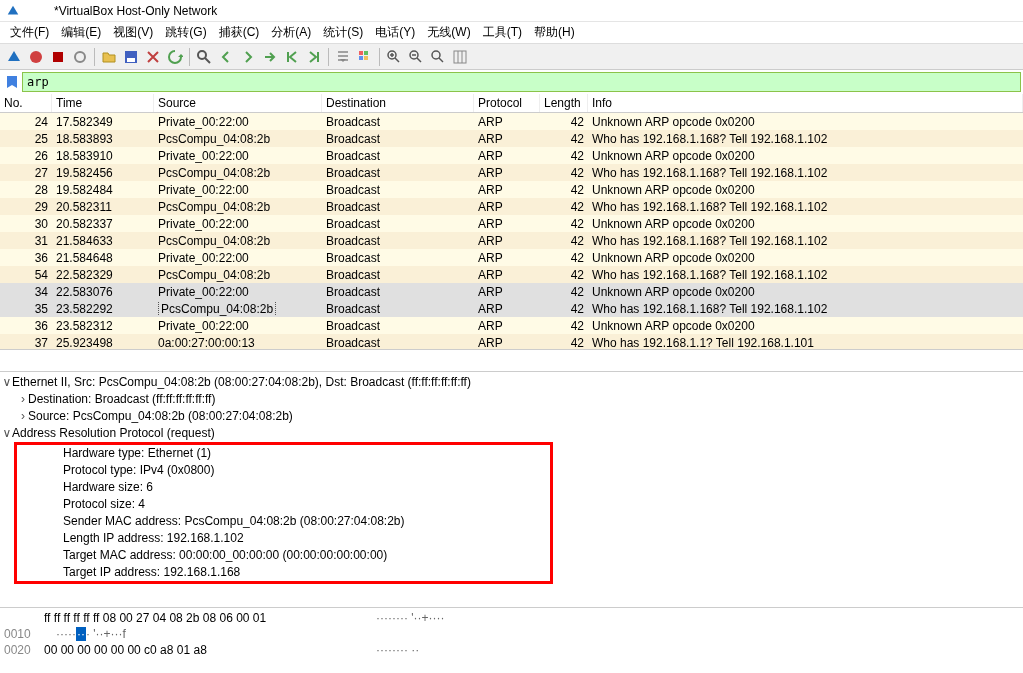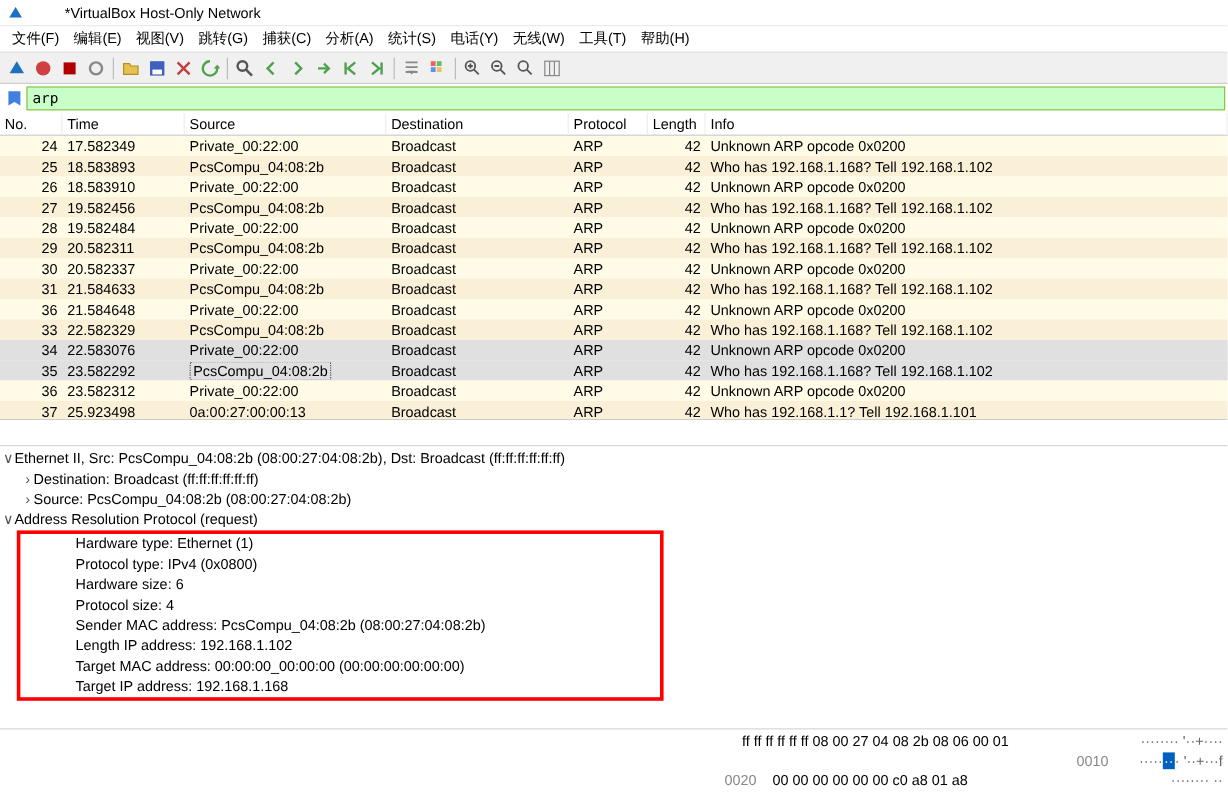--- a/index.html
+++ b/index.html
@@ -38,21 +38,21 @@
 
 .details { height:236px; overflow:auto; border-bottom:1px solid #ccc; background:#fff; padding:2px 0; }
 .dt-row { padding:0 2px; font-size:12px; line-height:17px; white-space:nowrap; }
 .dt-row.sel { background:#e0e0e0; }
 .caret { display:inline-block; width:10px; text-align:center; color:#555; }
 .ind1{padding-left:18px;}.ind2{padding-left:32px;}
 .redbox { border:3px solid #ff0000; margin-left:14px; margin-right:470px;padding-left:28px; }
 .redbox .dt-row{padding-left:18px;}
 
 .hex { flex:1; background:#fff; padding:2px 4px; overflow:auto; }
-.hex-row { display:flex; line-height:16px;justify-content:flex-end; }
+.hex-row { display:flex; line-height:16px; }
 .hex-off { width:40px; color:#888; }
 .hex-b { width:320px; letter-spacing:0; }
 .hex-a { padding-left:12px; color:#666; }
 .hex-hl { background:#0060c0; color:#fff; padding:0 1px; }
 </style>
 </head>
 <body>
 
 <div class="title-bar">
   <svg class="wicon" viewBox="0 0 16 16">
@@ -285,21 +285,21 @@
       <div class="pl-row row-unk">
         <div class="c-no">36</div>
         <div class="c-time">21.584648</div>
         <div class="c-src">Private_00:22:00</div>
         <div class="c-dst">Broadcast</div>
         <div class="c-proto">ARP</div>
         <div class="c-len">42</div>
         <div class="c-info">Unknown ARP opcode 0x0200</div>
       </div>
       <div class="pl-row row-who">
-        <div class="c-no">33</div>
+        <div class="c-no">54</div>
         <div class="c-time">22.582329</div>
         <div class="c-src">PcsCompu_04:08:2b</div>
         <div class="c-dst">Broadcast</div>
         <div class="c-proto">ARP</div>
         <div class="c-len">42</div>
         <div class="c-info">Who has 192.168.1.168? Tell 192.168.1.102</div>
       </div>
       <div class="pl-row row-unk row-sel">
         <div class="c-no">34</div>
         <div class="c-time">22.583076</div>

